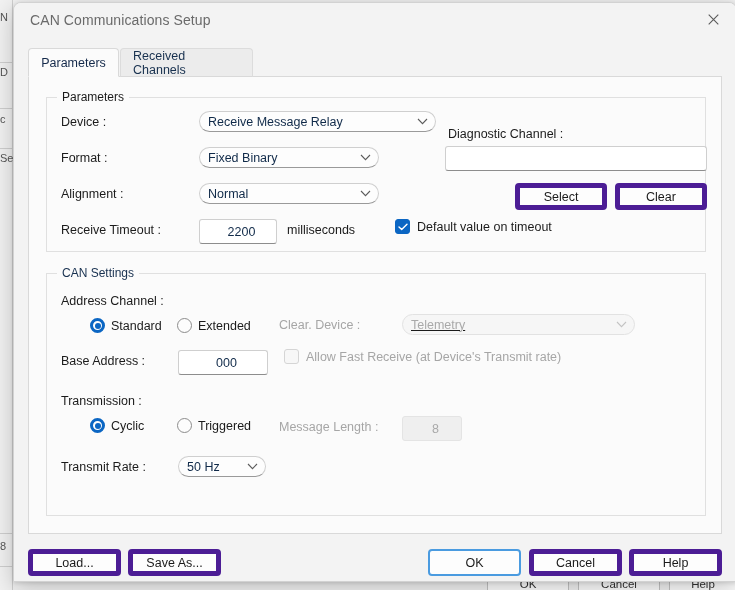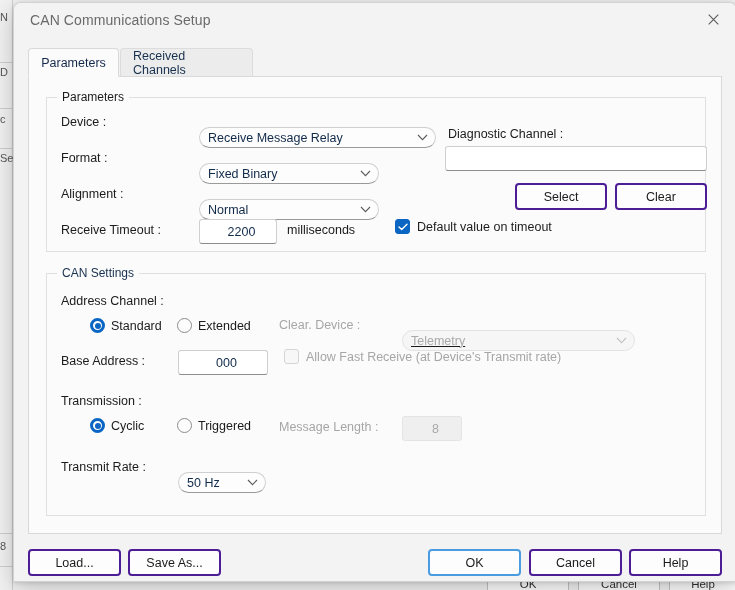--- a/index.html
+++ b/index.html
@@ -50,35 +50,35 @@
   
   .group{position:absolute;border:1px solid #e0e0e0;background:transparent;box-sizing:border-box;}
   .group-title{position:absolute;top:-8px;left:10px;background:#fbfbfb;padding:0 5px;font-size:12px;color:#1b1b1b;}
   .group-title.accent{color:#17304f;}
 
   .lbl{position:absolute;font-size:12.5px;color:#1b1b1b;white-space:nowrap;}
   .lbl.dim{color:#a6a6a6;}
 
   
   .combo{position:absolute;height:21px;background:#fdfdfd;border:1px solid #cfcfcf;border-bottom-color:#9a9a9a;
-         border-radius:11px;box-sizing:border-box;display:flex;align-items:center;margin-top:16px;}
+         border-radius:11px;box-sizing:border-box;display:flex;align-items:center;}
   .combo .val{padding-left:8px;font-size:12.5px;color:#102a49;flex:1;white-space:nowrap;overflow:hidden;}
   .combo .chev{width:26px;display:flex;align-items:center;justify-content:center;}
   .combo.dim{background:#f6f6f6;border-color:#e2e2e2;border-bottom-color:#e2e2e2;text-decoration:underline;}
   .combo.dim .val{color:#a9a9a9;}
 
   
   .tin{position:absolute;height:25px;background:#ffffff;border:1px solid #cfcfcf;border-bottom:1px solid #8d8d8d;
        border-radius:3px;box-sizing:border-box;display:flex;align-items:center;justify-content:center;}
   .tin .val{padding-left:7px;font-size:12.5px;color:#102a49;white-space:nowrap;}
   .tin.dim{background:#efefef;border:1px solid #e4e4e4;}
   .tin.dim .val{color:#a9a9a9;}
 
   
-  .btn{position:absolute;height:27px;background:#fdfdfd;border:2px solid #4c1d95;border-radius:4px;
+  .btn{position:absolute;height:27px;background:#fdfdfd;border:5px solid #4c1d95;border-radius:4px;
        box-sizing:border-box;display:flex;align-items:center;justify-content:center;
        font-size:12.5px;color:#1b1b1b;}
   .btn.focus{border:2px solid #4a9be0;}
 
   
   .cbx{position:absolute;display:flex;align-items:center;}
   .cbx .box{width:15px;height:15px;border-radius:3px;box-sizing:border-box;
             border:1px solid #9b9b9b;background:#fdfdfd;display:flex;align-items:center;justify-content:center;}
   .cbx .box.on{background:#0b66c3;border-color:#0b66c3;}
   .cbx .box.off-dim{border-color:#d5d5d5;background:#f7f7f7;}

